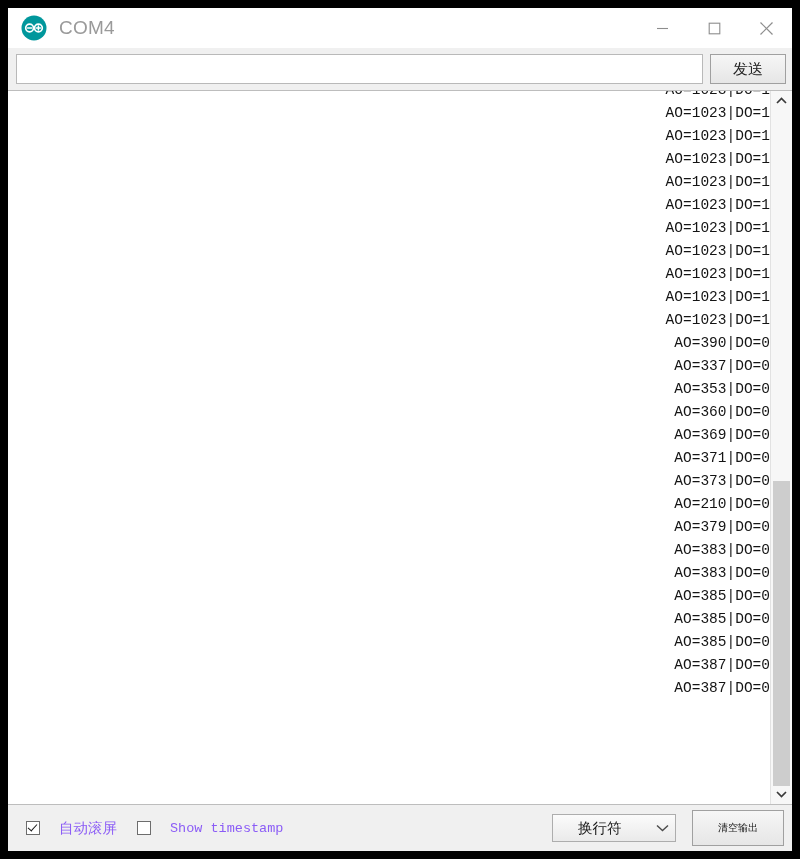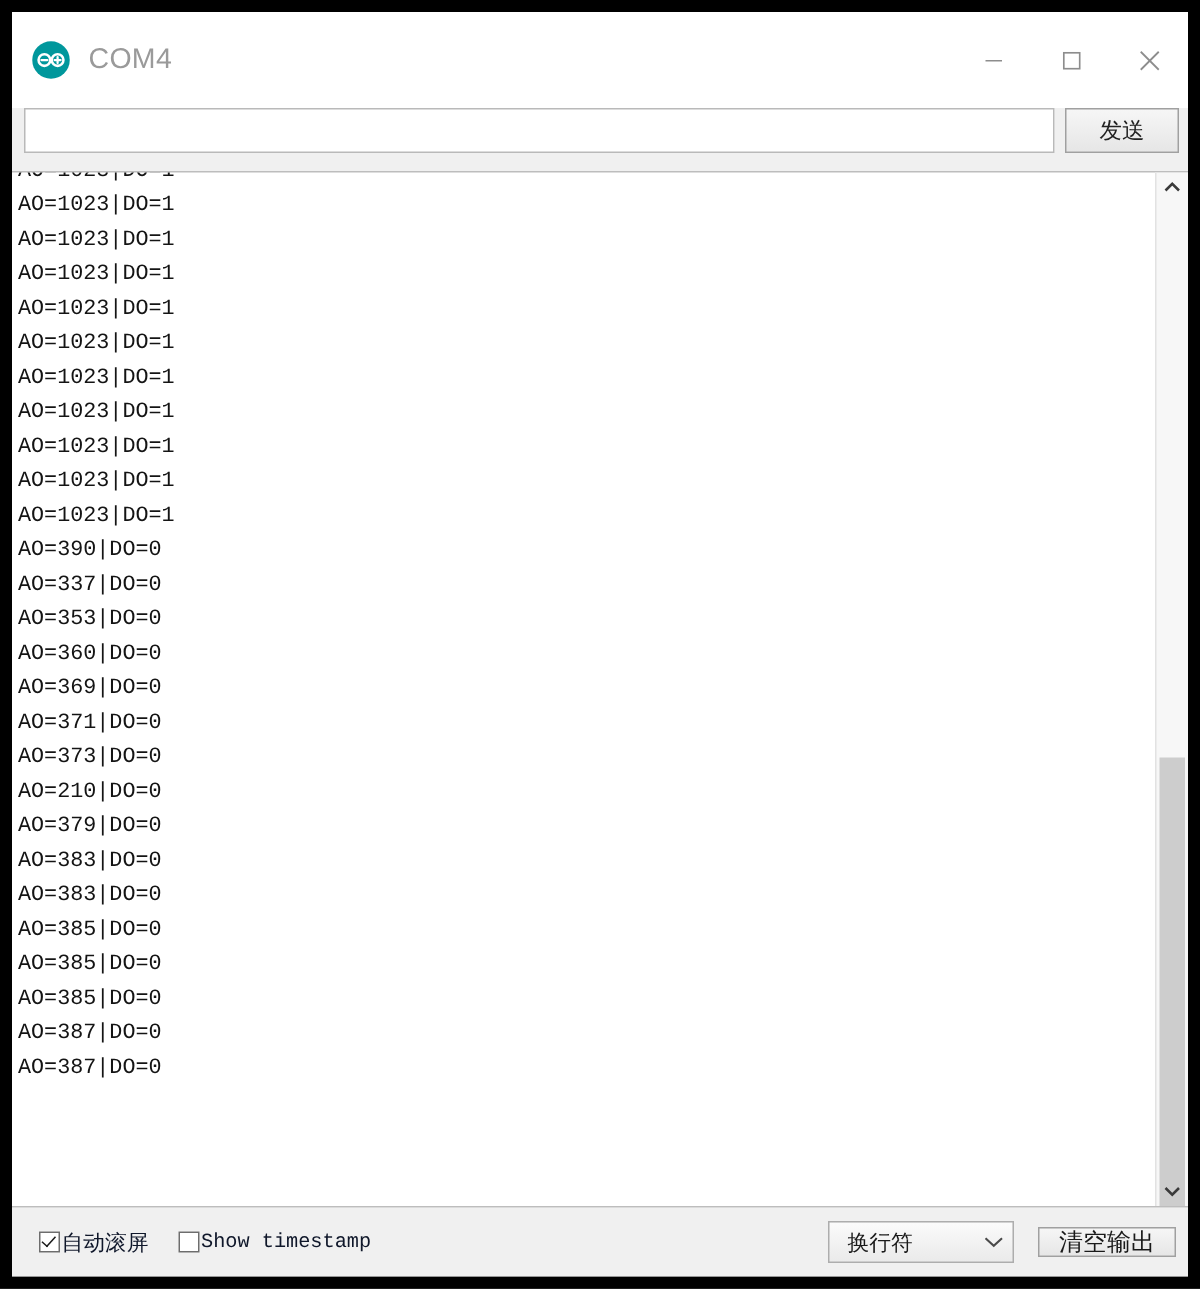--- a/index.html
+++ b/index.html
@@ -33,21 +33,21 @@
     height: 843px;
     background: #f0f0f0;
     box-sizing: border-box;
     display: flex;
     flex-direction: column;
     overflow: hidden;
   }
 
   
   #titlebar {
-    height: 64px;
+    height: 40px;
     background: #ffffff;
     display: flex;
     align-items: center;
     flex: 0 0 auto;
     position: relative;
   }
   #app-icon {
     width: 26px;
     height: 26px;
     margin-left: 13px;
@@ -75,20 +75,21 @@
     cursor: default;
   }
   .win-btn svg { display: block; }
 
   
   #send-row {
     flex: 0 0 auto;
     height: 42px;
     background: #f0f0f0;
     display: flex;
+    align-items: center;
     padding: 0 6px 0 6px;
     box-sizing: border-box;
   }
   #send-input {
     flex: 1 1 auto;
     height: 30px;
     background: #ffffff;
     border: 1px solid #b9b9b9;
     box-sizing: border-box;
     font-family: "Liberation Mono", monospace;
@@ -117,20 +118,21 @@
 
   
   #output-area {
     flex: 1 1 auto;
     position: relative;
     background: #ffffff;
     border-top: 1px solid #bdbdbd;
     border-bottom: 1px solid #bdbdbd;
     overflow: hidden;
     display: flex;
+    text-align: right;
   }
   #output-text {
     flex: 1 1 auto;
     position: relative;
     overflow: hidden;
     padding-left: 4px;
     padding-top: 0px;
   }
   #output-lines {
     position: absolute;
@@ -206,39 +208,39 @@
     position: absolute;
     left: 3px;
     top: 0px;
     width: 4px;
     height: 8px;
     border: solid #1a1a1a;
     border-width: 0 1.6px 1.6px 0;
     transform: rotate(42deg);
   }
   .chk-label {
-    margin-left: 1px;
+    margin-left: 19px;
     font-size: 14.5px;
-    color: #0f172a;
+    color: #8b5cf6;
   }
   .chk-label.mono {
     font-family: "Liberation Mono", monospace;
     font-size: 13.5px;
   }
   #chk-autoscroll { margin-left: 10px; }
   #chk-timestamp { margin-left: 20px; }
 
   .combo {
     height: 28px;
     background: linear-gradient(#fbfbfb, #eaeaea);
     border: 1px solid #adadad;
     box-sizing: border-box;
     display: flex;
     align-items: center;
-    padding: 0 6px 0 12px;
+    padding: 0 6px 0 25px;
     cursor: default;
     position: relative;
   }
   .combo-value {
     font-size: 14.5px;
     color: #1a1a1a;
     white-space: nowrap;
   }
   .combo-caret {
     margin-left: auto;
@@ -250,25 +252,25 @@
     margin-left: auto;
     width: 124px;
   }
   #combo-baud {
     margin-left: 8px;
     width: 146px;
   }
   #clear-button {
     margin-left: 16px;
     width: 92px;
-    height: 20px;
+    height: 36px;
     background: linear-gradient(#f6f6f6, #e6e6e6);
     border: 1px solid #a0a0a0;
     box-sizing: border-box;
-    font-size: 16px;
+    font-size: 10px;
     color: #1a1a1a;
     display: flex;
     align-items: center;
     justify-content: center;
     cursor: default;
   }
 </style>
 </head>
 <body>
 

